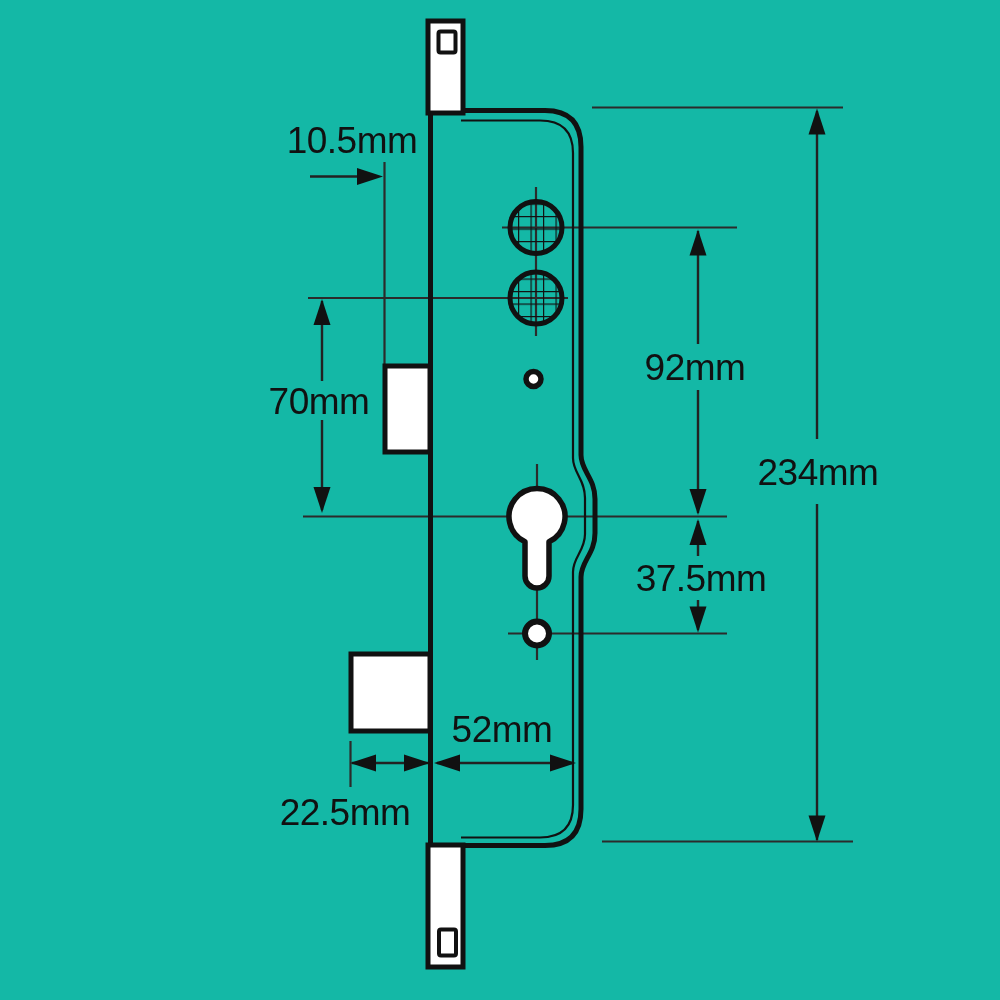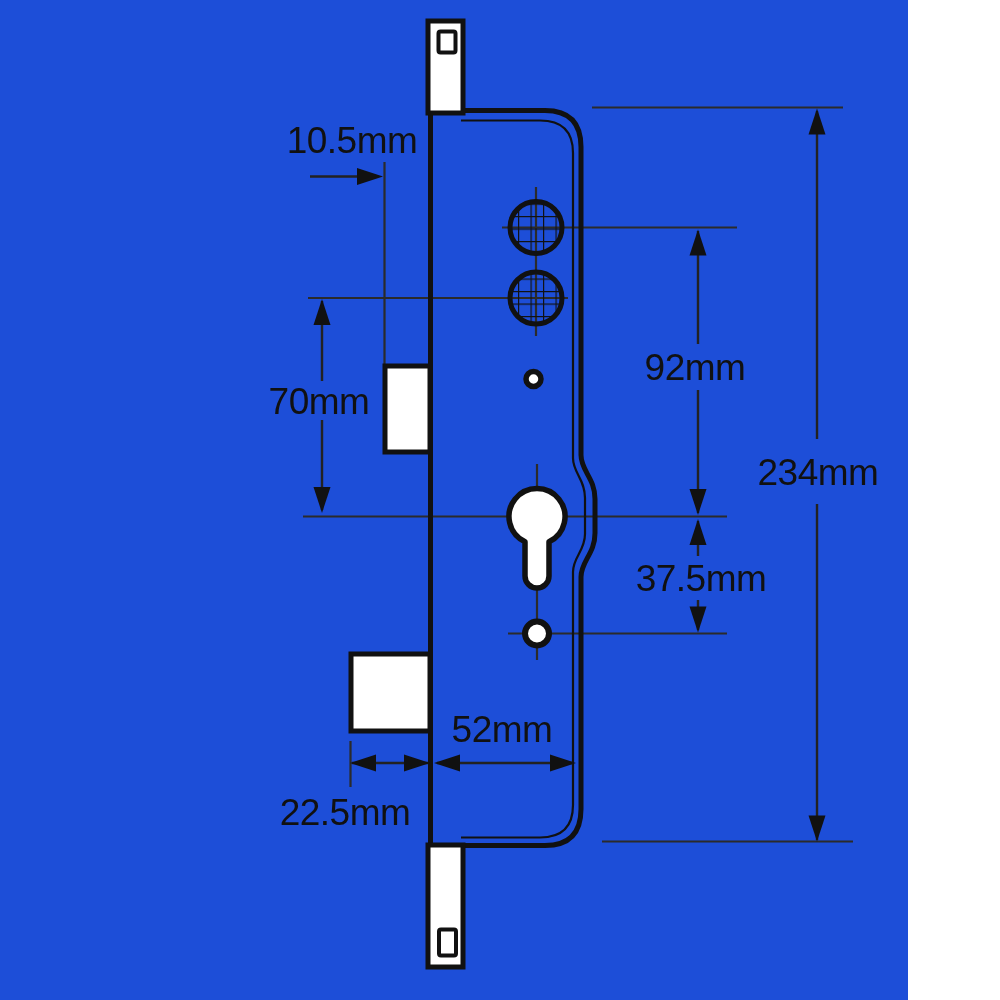--- a/index.html
+++ b/index.html
@@ -1,16 +1,16 @@
 <!DOCTYPE html>
 <html><head>
 <meta charset="utf-8">
 <style>
   html,body{margin:0;padding:0;background:#ffffff;}
-  .stage{position:relative;width:908px;height:1000px;background:#1d4ed8;overflow:hidden;}
+  .stage{position:relative;width:1000px;height:1000px;background:#14b8a6;overflow:hidden;}
   svg{display:block;}
   text.dim{
     font-family:"Liberation Sans", sans-serif;
     font-size:37px;
     fill:#111111;
     letter-spacing:-0.5px;
   }
 </style>
 </head>
 <body>

